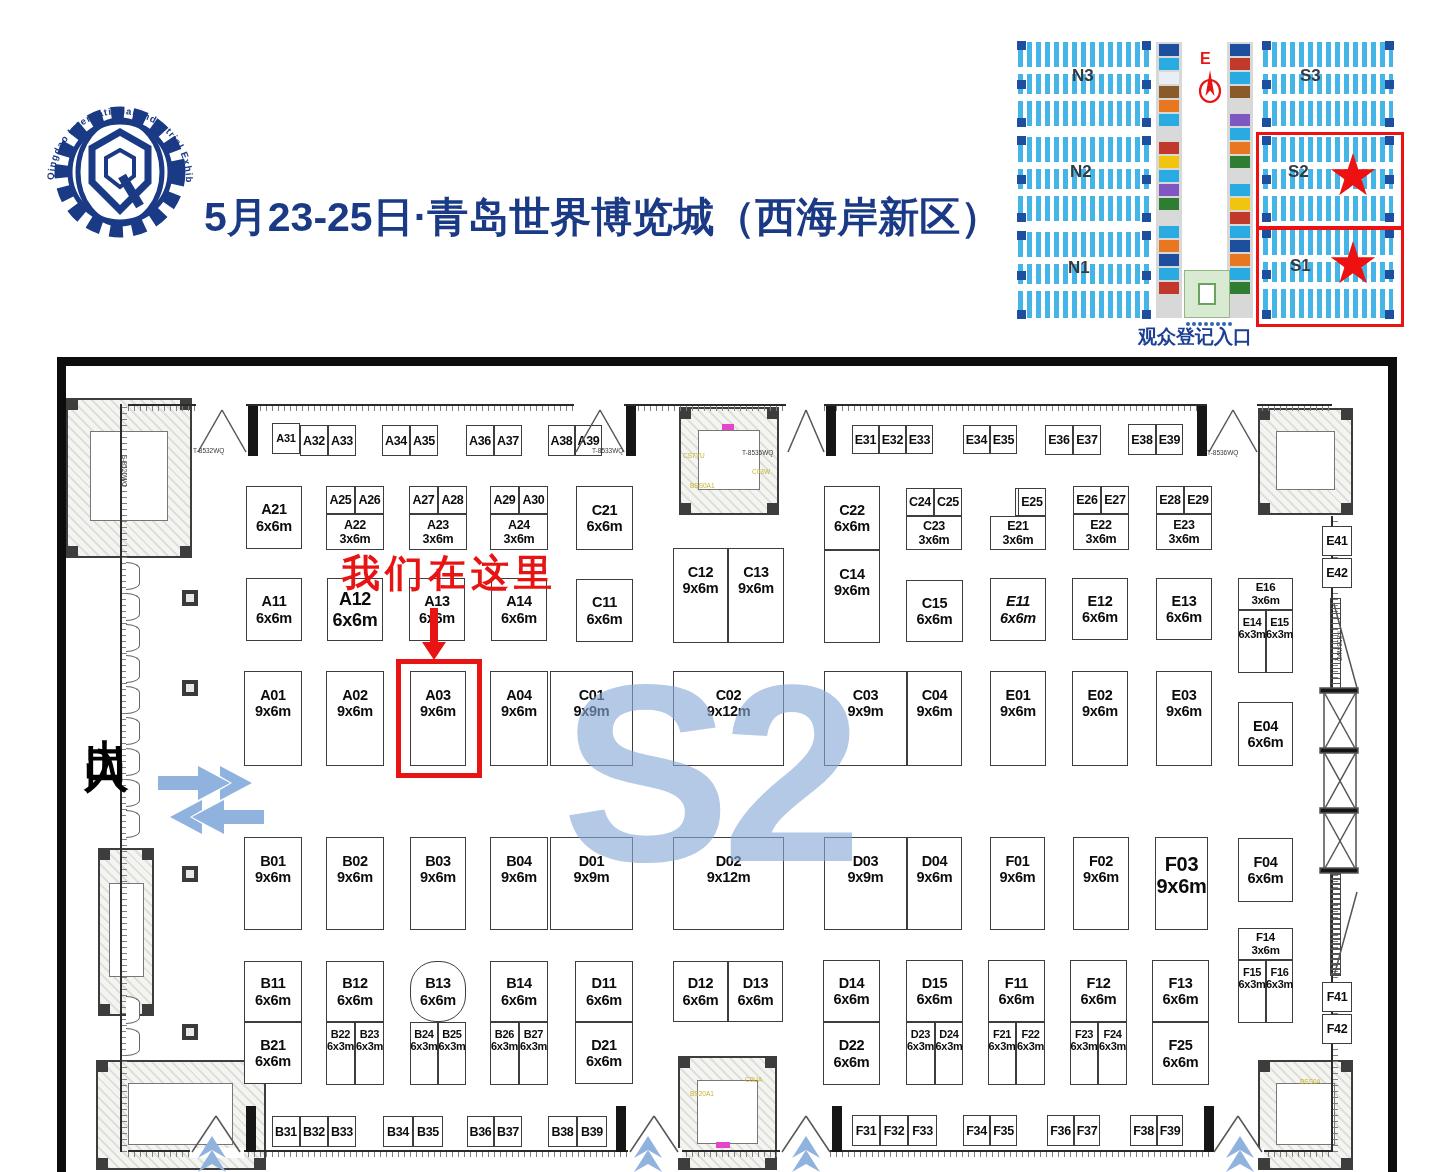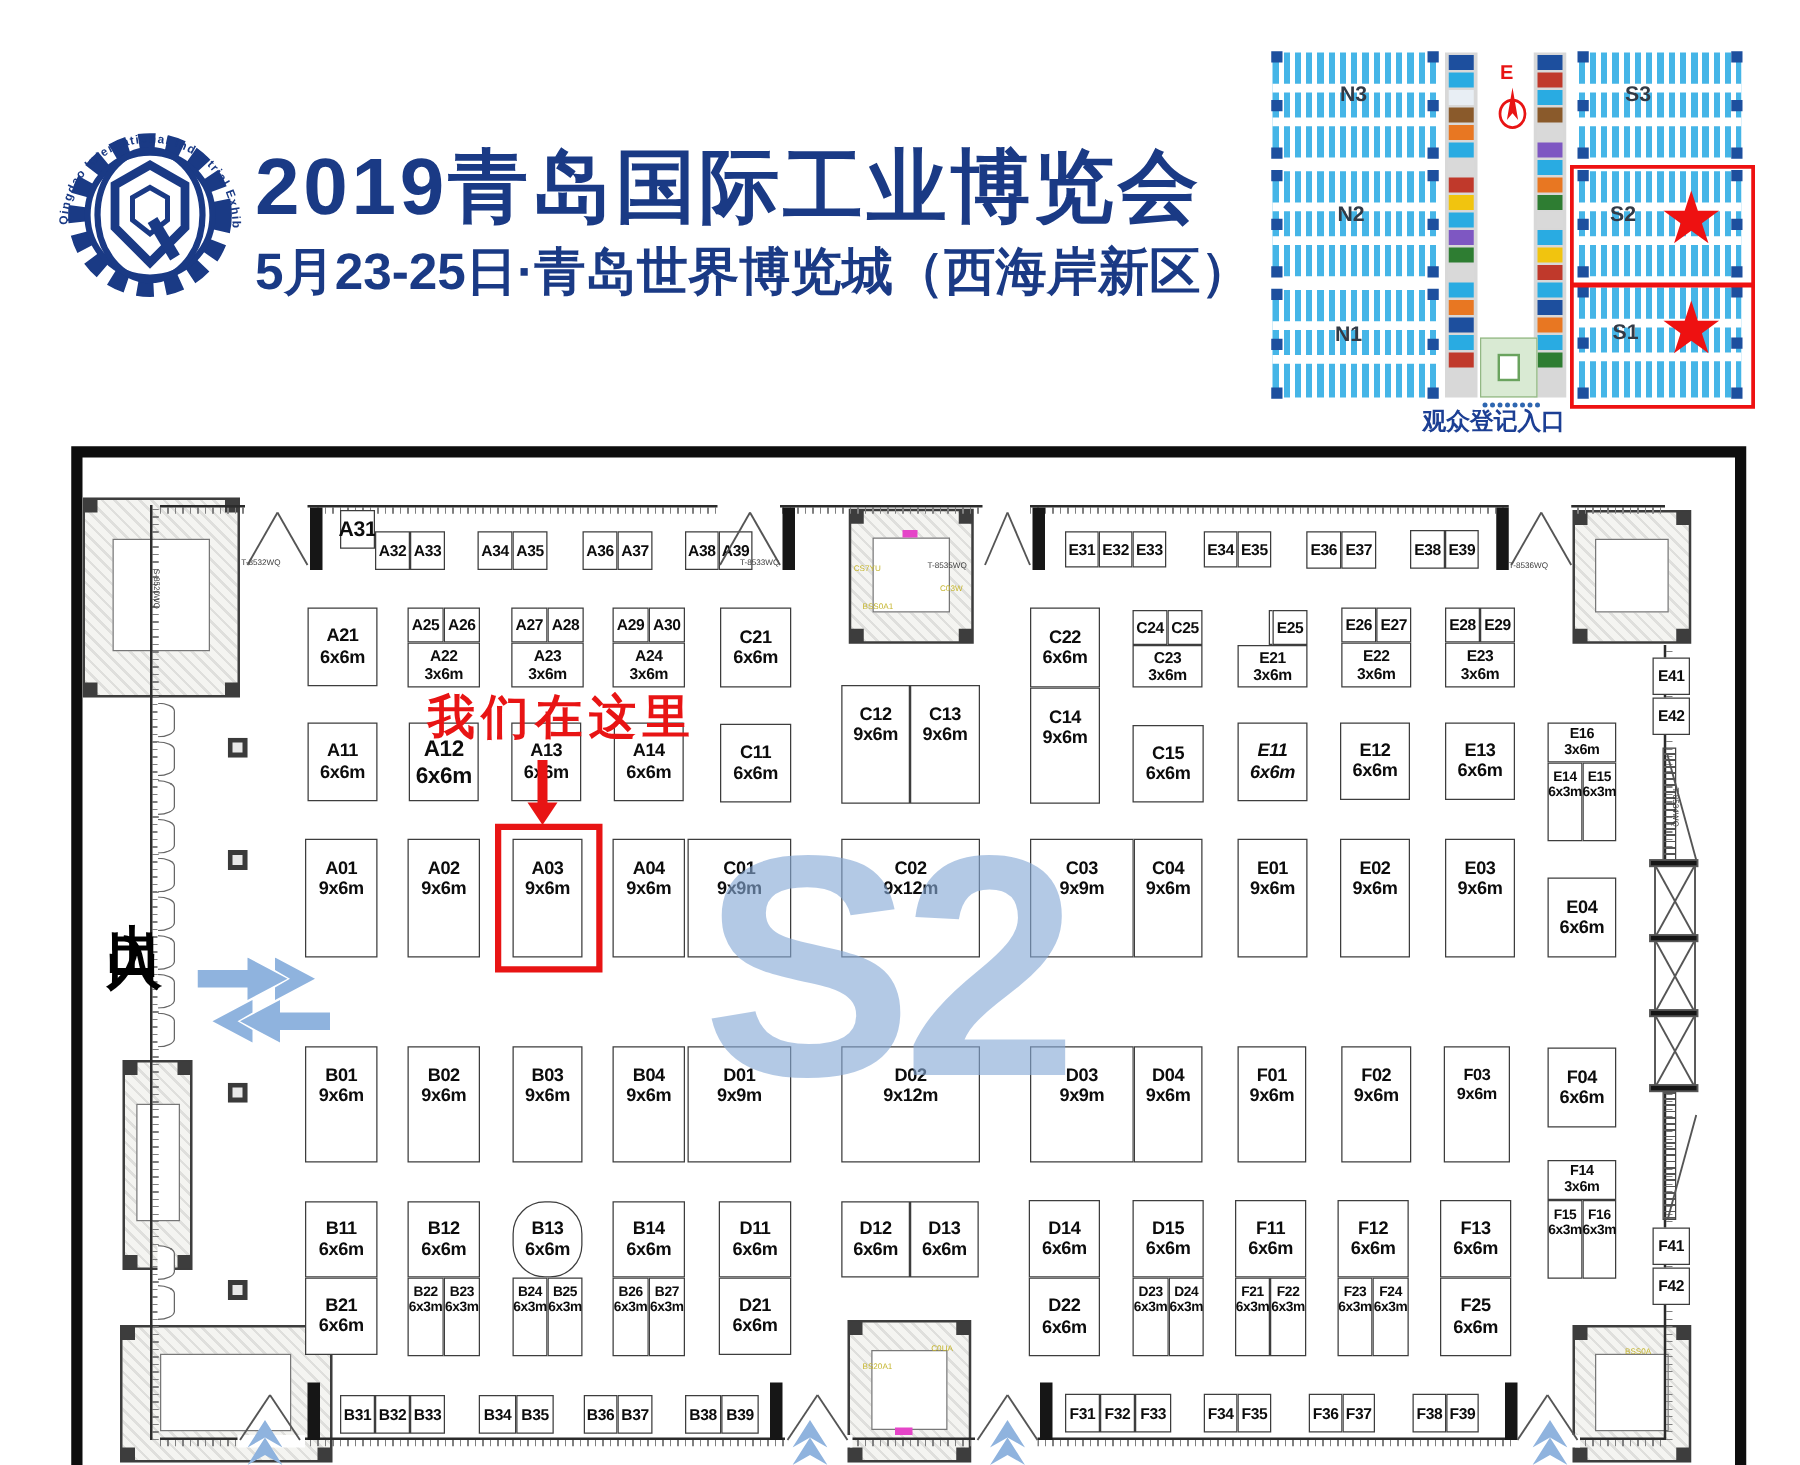--- a/index.html
+++ b/index.html
@@ -90,21 +90,20 @@
       <path d="M82,70 L96,78 L96,96 L82,107 L68,96 L68,78 Z" stroke-width="4"></path>
       <path d="M84,96 L102,126" stroke-width="9"></path>
     </g>
     <defs>
         <path id="lgarc" d="M 16,100 A 66,66 0 1 1 148,100" fill="none"></path>
       </defs>
     <text font-size="9.5" fill="#1a3a85" font-weight="bold" letter-spacing="1">
       <textPath href="#lgarc">Qingdao International Industrial Exhibition</textPath>
     </text>
   </svg>
-  <div class="title">2019青岛国际工业博览会</div>
   <div class="subtitle">5月23-25日·青岛世界博览城（西海岸新区）</div>
 
   <div id="minimap">
     <span class="mm-e" style="left:1200px;top:50px;position:absolute">E</span>
     <svg class="lay" style="left:1197px;top:70px" width="26" height="34" viewBox="0 0 26 34">
       <ellipse cx="13" cy="21" rx="10" ry="11" fill="#fff" stroke="#e81414" stroke-width="2.2"></ellipse>
       <polygon points="13,0 17.5,26 13,20.5 8.5,26" fill="#e81414"></polygon>
     </svg>
     <div class="mm-entr-label" style="left:1138px;top:324px">观众登记入口</div>
   <div class="hall" style="left: 1018px; top: 42px; width: 132px; height: 84px;">
@@ -220,21 +219,21 @@
 
   <div class="outer-frame"></div>
   <div class="wall-h" style="left:128px;top:404px;width:1204px"></div>
   <div class="wall-h" style="left:128px;top:1150px;width:1204px"></div>
   <div class="wall-v" style="left:120px;top:404px;height:748px"></div>
   <div class="wall-v" style="left:1331px;top:516px;height:636px"></div>
   <div class="hbar" style="left:1330px;top:598px;height:92px"></div>
   <div class="hbar" style="left:1330px;top:872px;height:104px"></div>
 
   <div id="floorplan">
-      <div class="booth" style="left: 272px; top: 408px; width: 28px; height: 31px; font-size: 17px; justify-content: center;">
+      <div class="booth" style="left: 272px; top: 423px; width: 28px; height: 31px; font-size: 11px; justify-content: center;">
         <div>A31</div>
       </div>
       <div class="booth" style="left: 300px; top: 425px; width: 28px; height: 31px; font-size: 12.5px;">
         <div>A32</div>
       </div>
       <div class="booth" style="left: 328px; top: 425px; width: 28px; height: 31px; font-size: 12.5px;">
         <div>A33</div>
       </div>
       <div class="booth" style="left: 382px; top: 425px; width: 28px; height: 31px; font-size: 12.5px;">
         <div>A34</div>
@@ -504,21 +503,21 @@
         <div>9x6m</div>
       </div>
       <div class="booth top" style="left: 990px; top: 837px; width: 55px; height: 93px; font-size: 14.5px;">
         <div>F01</div>
         <div>9x6m</div>
       </div>
       <div class="booth top" style="left: 1073px; top: 837px; width: 56px; height: 93px; font-size: 14.5px;">
         <div>F02</div>
         <div>9x6m</div>
       </div>
-      <div class="booth top" style="left: 1155px; top: 837px; width: 53px; height: 93px; font-size: 13px;">
+      <div class="booth top" style="left: 1155px; top: 837px; width: 53px; height: 93px; font-size: 20px;">
         <div>F03</div>
         <div>9x6m</div>
       </div>
       <div class="booth" style="left: 1238px; top: 838px; width: 55px; height: 64px; font-size: 14.5px;">
         <div>F04</div>
         <div>6x6m</div>
       </div>
       <div class="booth" style="left: 244px; top: 961px; width: 58px; height: 61px; font-size: 14.5px;">
         <div>B11</div>
         <div>6x6m</div>

